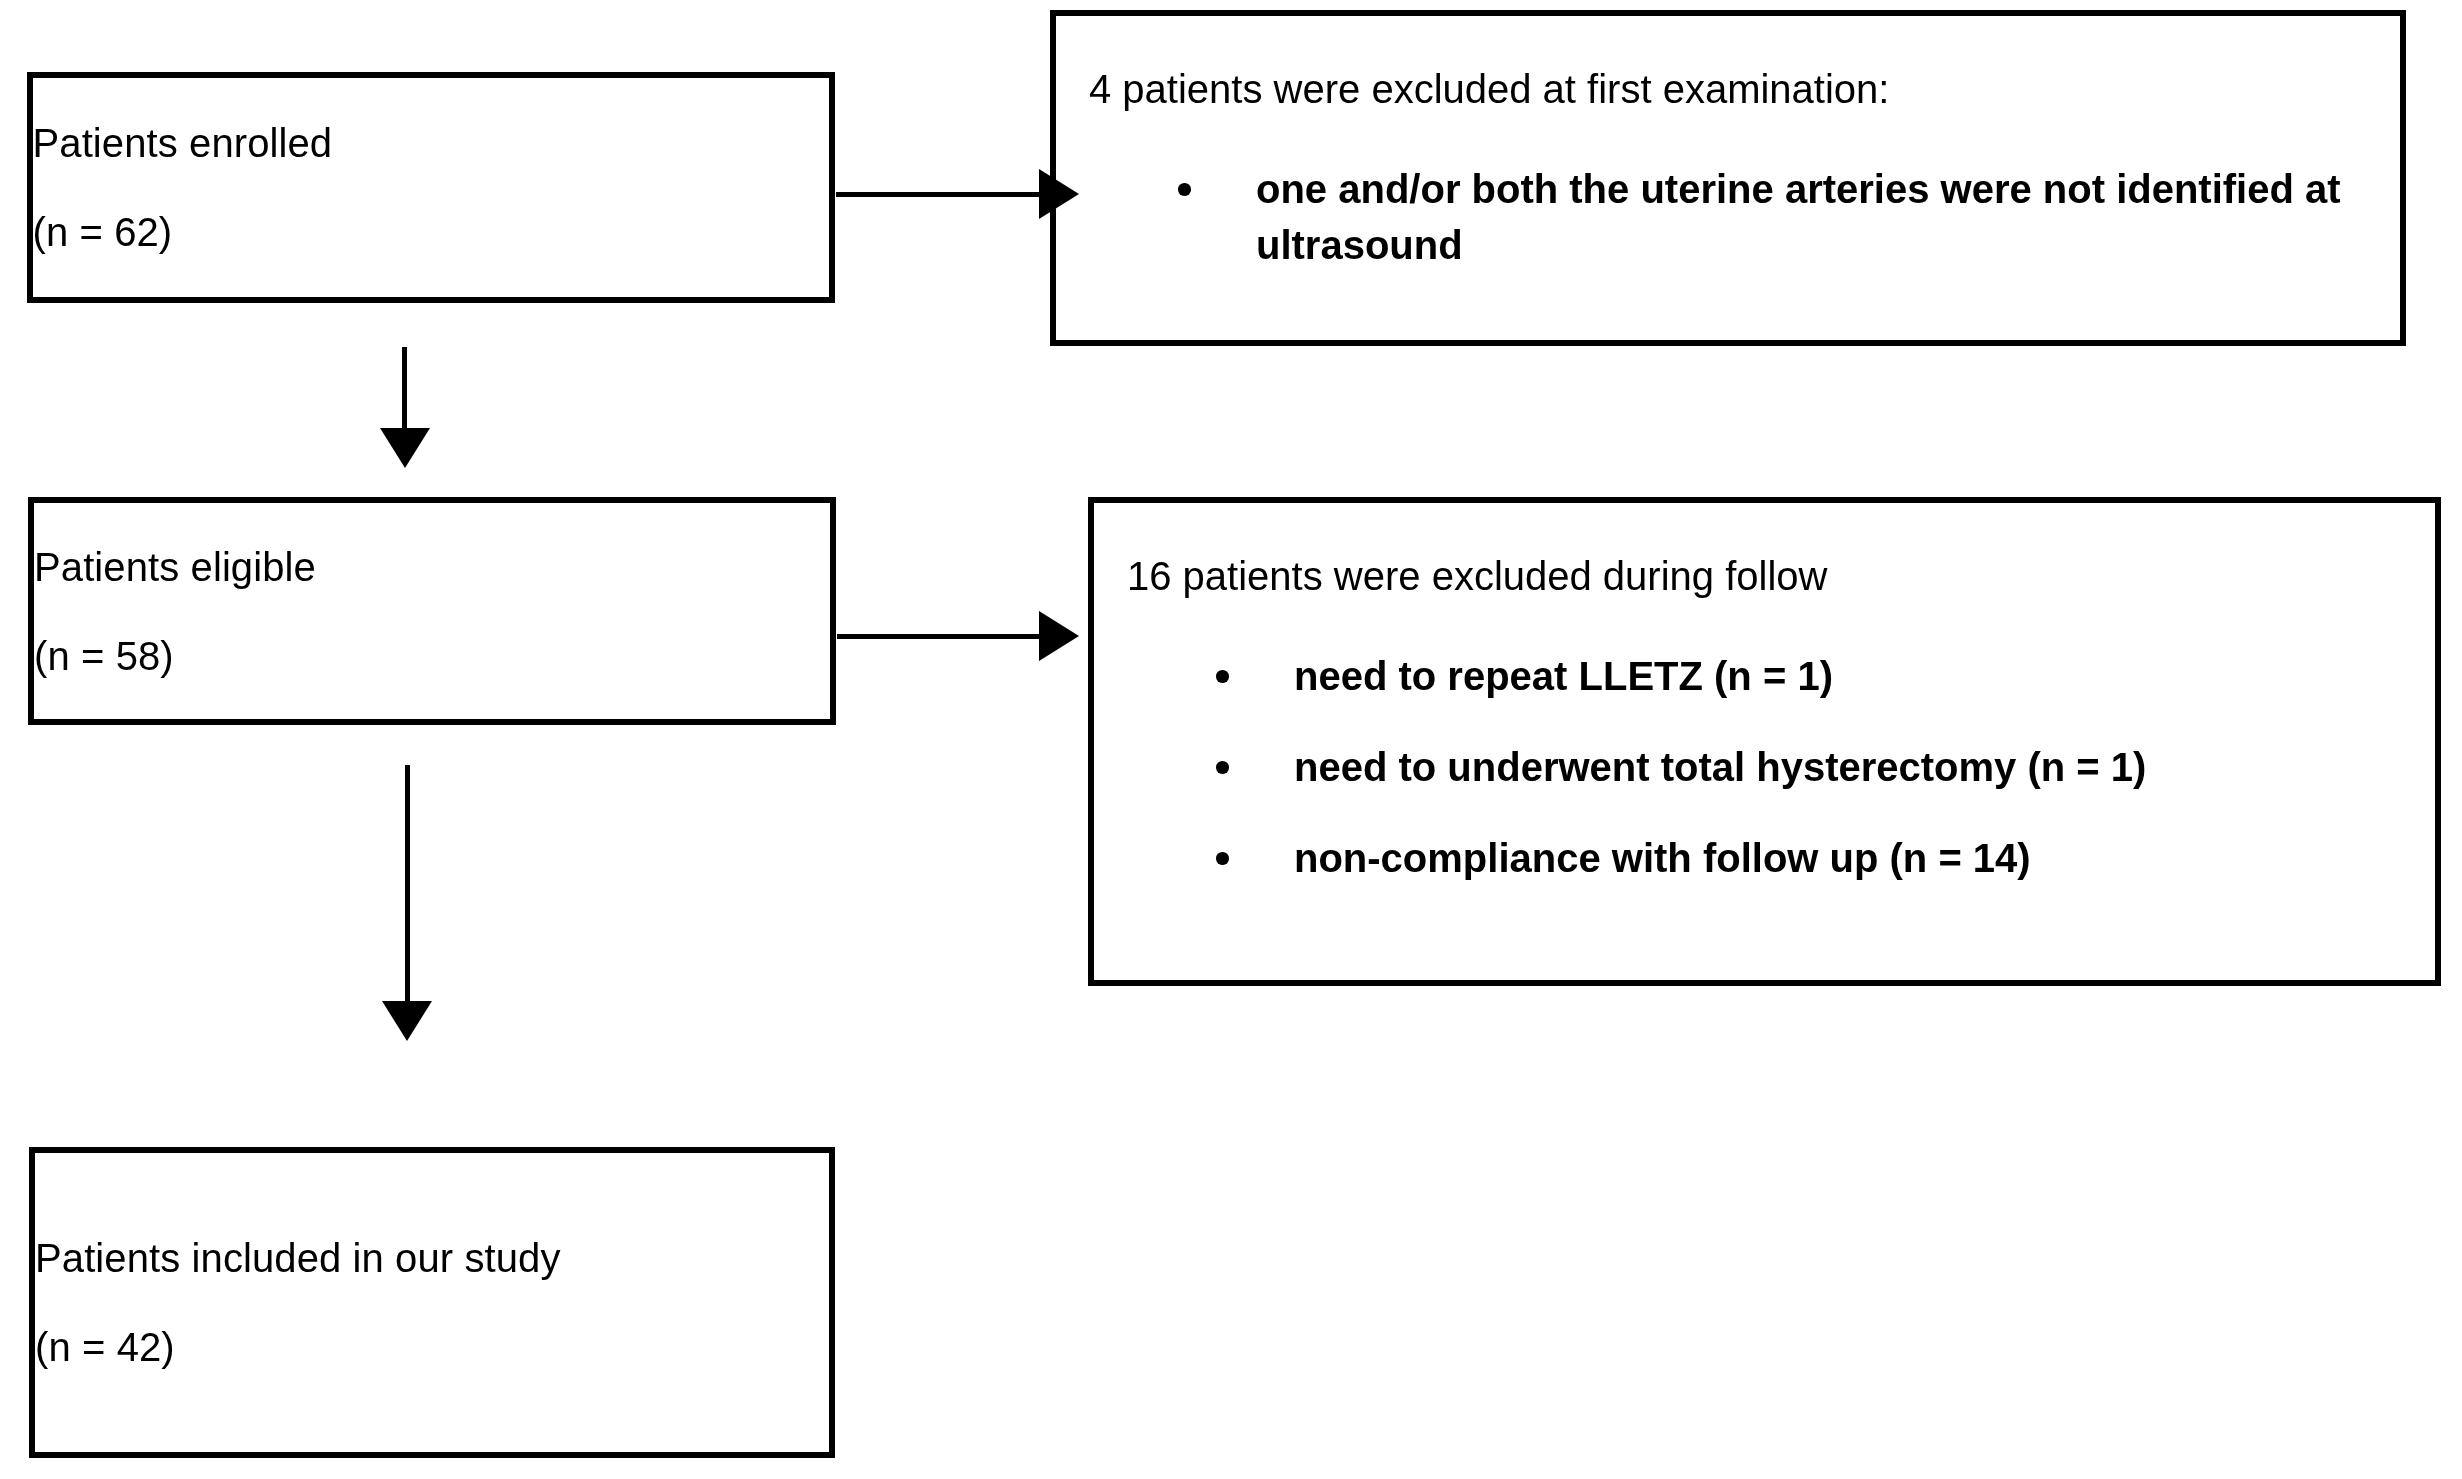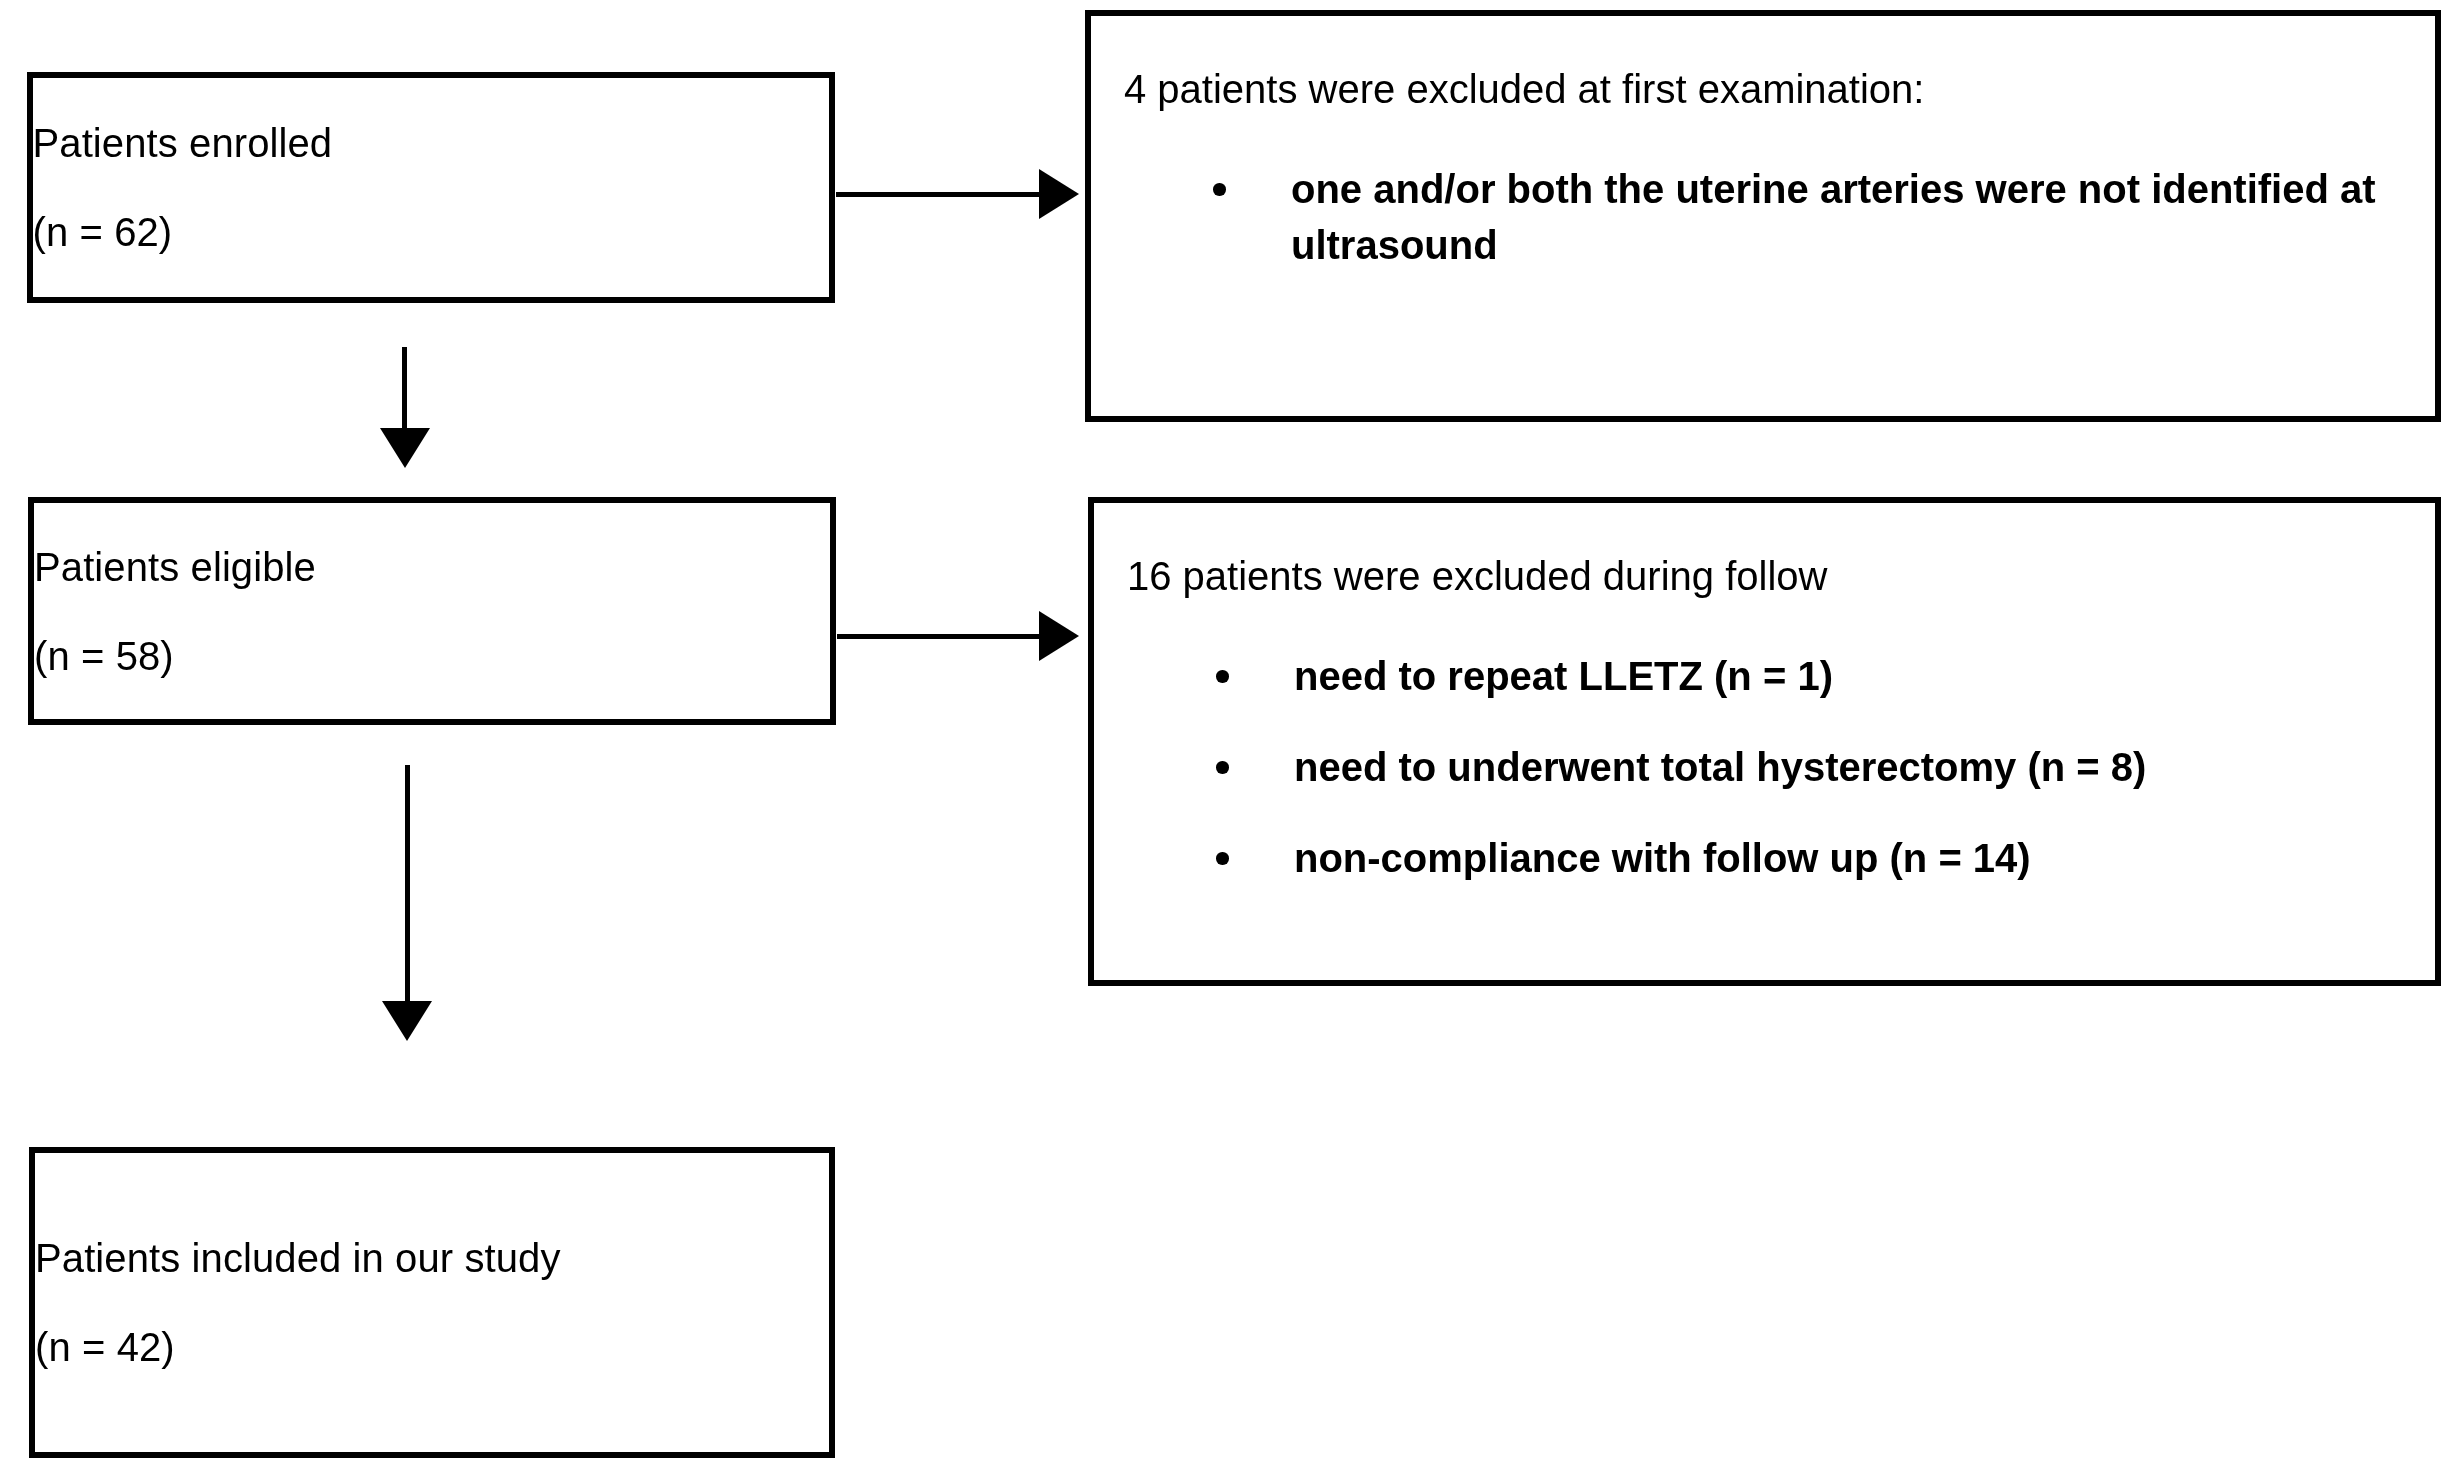--- a/index.html
+++ b/index.html
@@ -104,21 +104,21 @@
 </head>
 <body>
 
 <div id="canvas">
 
   <div class="flow-box box-center" style="left:26.5px; top:72px; width:808px; height:231px;">
     <div class="box-line primary">Patients enrolled</div>
     <div class="box-line">(n = 62)</div>
   </div>
 
-  <div class="flow-box box-notes" style="left:1085px; top:10.4px; width:1356px; height:412px;">
+  <div class="flow-box box-notes" style="left:1050px; top:10.4px; width:1356px; height:336px;">
     <div class="note-heading">4 patients were excluded at first examination:</div>
     <ul class="note-list">
       <li class="note-item">
         <span class="note-bullet"></span>
         <span class="note-text">one and/or both the uterine arteries were not identified at ultrasound</span>
       </li>
     </ul>
   </div>
 
   <div class="connector">
@@ -138,21 +138,21 @@
 
   <div class="flow-box box-notes" style="left:1088px; top:497px; width:1353px; height:489px;">
     <div class="note-heading">16 patients were excluded during follow</div>
     <ul class="note-list">
       <li class="note-item">
         <span class="note-bullet"></span>
         <span class="note-text">need to repeat LLETZ (n = 1)</span>
       </li>
       <li class="note-item">
         <span class="note-bullet"></span>
-        <span class="note-text">need to underwent total hysterectomy (n = 8)</span>
+        <span class="note-text">need to underwent total hysterectomy (n = 1)</span>
       </li>
       <li class="note-item">
         <span class="note-bullet"></span>
         <span class="note-text">non-compliance with follow up (n = 14)</span>
       </li>
     </ul>
   </div>
 
   <div class="connector">
     <div class="h-line" style="left:837px; top:634px; width:205px;"></div>

